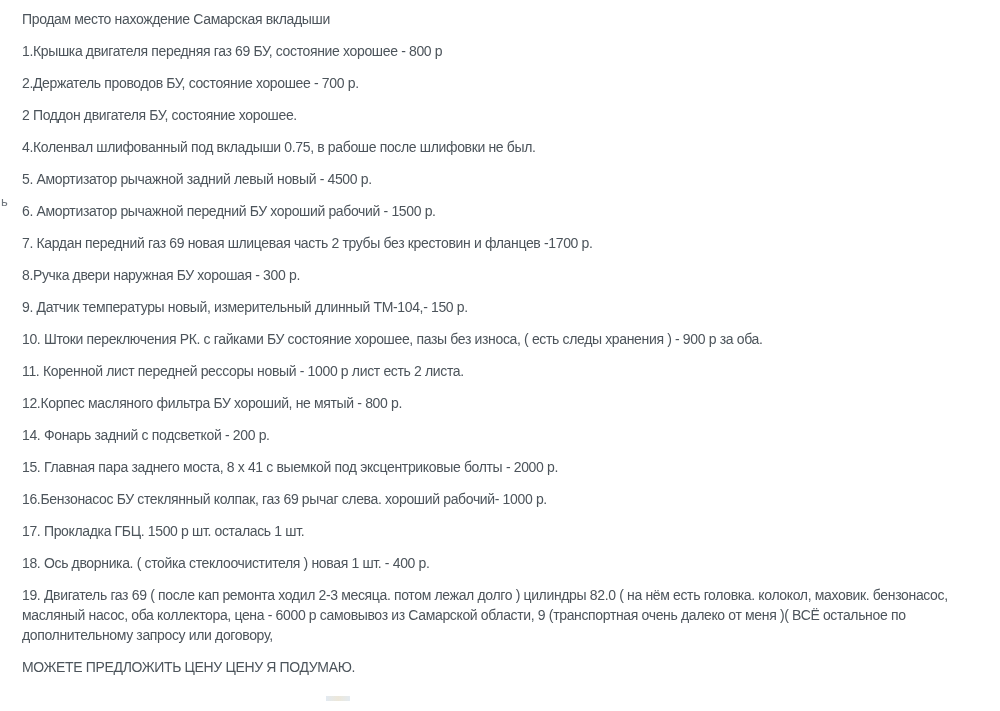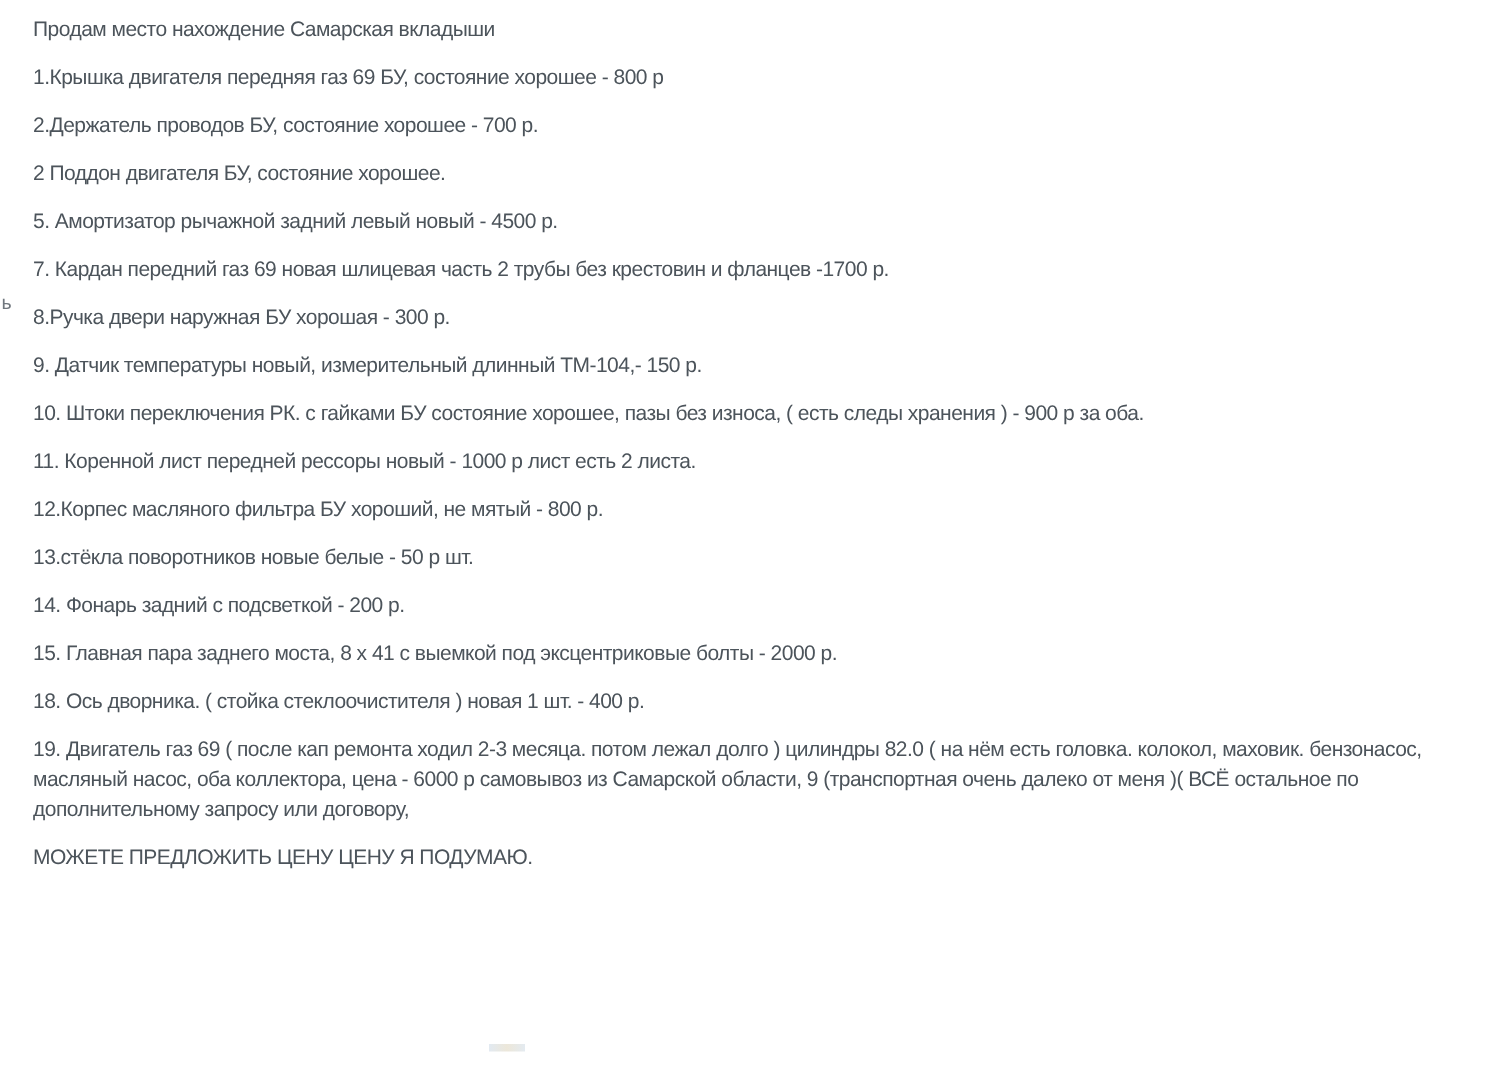--- a/index.html
+++ b/index.html
@@ -47,30 +47,33 @@
   }
 </style>
 </head>
 <body>
 
 <div class="post-body">
   <p>Продам место нахождение Самарская вкладыши</p>
   <p>1.Крышка двигателя передняя газ 69 БУ, состояние хорошее - 800 р</p>
   <p>2.Держатель проводов БУ, состояние хорошее - 700 р.</p>
   <p>2 Поддон двигателя БУ, состояние хорошее.</p>
+  <p>4.Коленвал шлифованный под вкладыши 0.75, в рабоше после шлифовки не был.</p>
   <p>5. Амортизатор рычажной задний левый новый - 4500 р.</p>
+  <p>6. Амортизатор рычажной передний БУ хороший рабочий - 1500 р.</p>
   <p>7. Кардан передний газ 69 новая шлицевая часть 2 трубы без крестовин и фланцев -1700 р.</p>
   <p>8.Ручка двери наружная БУ хорошая - 300 р.</p>
   <p>9. Датчик температуры новый, измерительный длинный ТМ-104,- 150 р.</p>
   <p>10. Штоки переключения РК. с гайками БУ состояние хорошее, пазы без износа, ( есть следы хранения ) - 900 р за оба.</p>
   <p>11. Коренной лист передней рессоры новый - 1000 р лист есть 2 листа.</p>
   <p>12.Корпес масляного фильтра БУ хороший, не мятый - 800 р.</p>
-  <p>13.стёкла поворотников новые белые - 50 р шт.</p>
   <p>14. Фонарь задний с подсветкой - 200 р.</p>
   <p>15. Главная пара заднего моста, 8 х 41 с выемкой под эксцентриковые болты - 2000 р.</p>
+  <p>16.Бензонасос БУ стеклянный колпак, газ 69 рычаг слева. хороший рабочий- 1000 р.</p>
+  <p>17. Прокладка ГБЦ. 1500 р шт. осталась 1 шт.</p>
   <p>18. Ось дворника. ( стойка стеклоочистителя ) новая 1 шт. - 400 р.</p>
   <p>19. Двигатель газ 69 ( после кап ремонта ходил 2-3 месяца. потом лежал долго ) цилиндры 82.0 ( на нём есть головка. колокол, маховик. бензонасос, масляный насос, оба коллектора, цена - 6000 р самовывоз из Самарской области, 9 (транспортная очень далеко от меня )( ВСЁ остальное по дополнительному запросу или договору,</p>
   <p>МОЖЕТЕ ПРЕДЛОЖИТЬ ЦЕНУ ЦЕНУ Я ПОДУМАЮ.</p>
 </div>
 
 <span class="cutoff-fragment">ь</span>
 
 <div class="attachment-edge"></div>
 
 </body></html>

